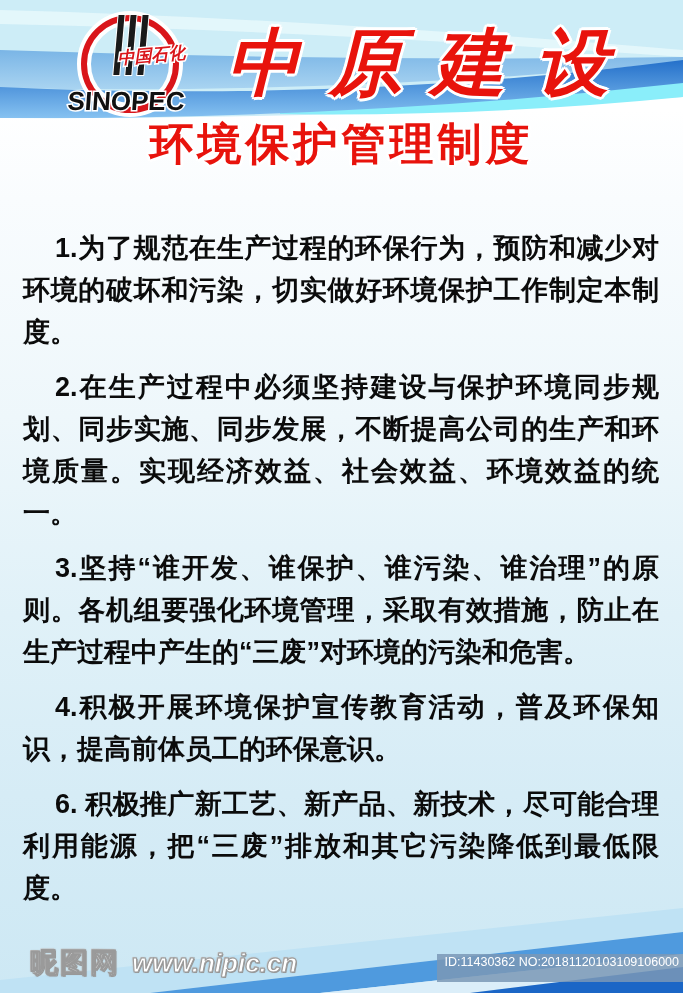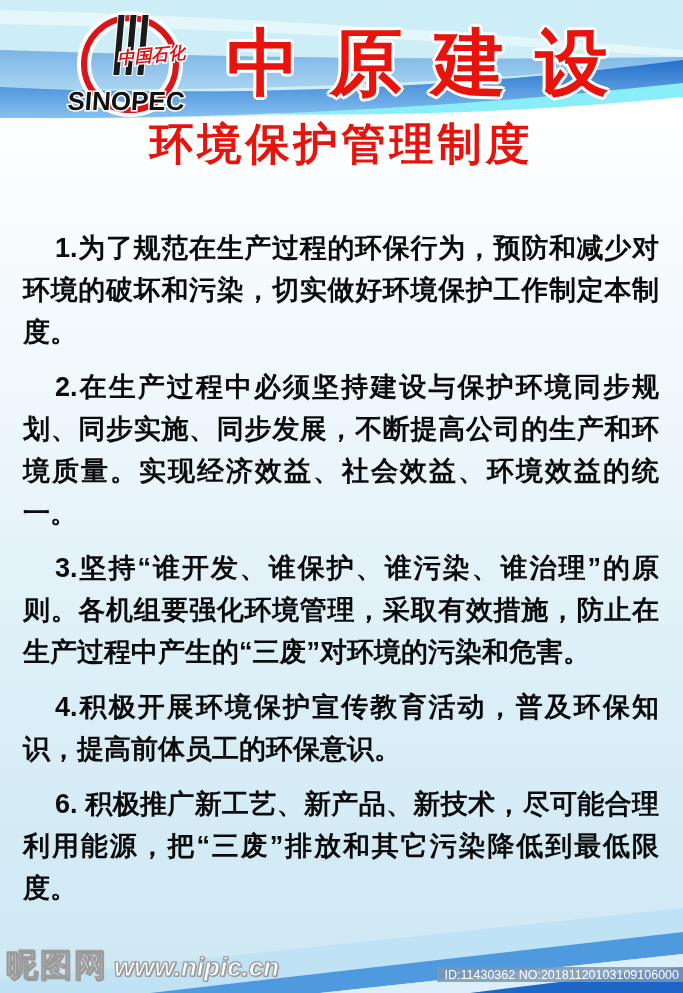--- a/index.html
+++ b/index.html
@@ -19,20 +19,21 @@
 
   .company-name{
     position:absolute;top:24px;left:182px;width:501px;
     text-align:center;
     font-family:"Liberation Serif","DejaVu Serif",serif;
     font-size:73px;font-weight:900;line-height:1.1;
     color:#e8130c;
     letter-spacing:30px;margin-right:-30px;white-space:nowrap;
     text-shadow:-2px -2px 0 #fff,2px -2px 0 #fff,-2px 2px 0 #fff,2px 2px 0 #fff,
                 -3px 0 0 #fff,3px 0 0 #fff,0 -3px 0 #fff,0 3px 0 #fff;
+    font-style:italic;
   }
   .poster-title{
     position:absolute;top:118px;left:0;right:0;
     text-align:center;
     font-size:44px;font-weight:900;line-height:1.2;
     color:#e8130c;
     letter-spacing:4px;white-space:nowrap;
     text-shadow:-2px -2px 0 #fff,2px -2px 0 #fff,-2px 2px 0 #fff,2px 2px 0 #fff,
                 -3px 0 0 #fff,3px 0 0 #fff,0 -3px 0 #fff,0 3px 0 #fff;
   }
@@ -44,26 +45,26 @@
     text-align:justify;
   }
   .content p{margin:13px 0 7px 0;text-indent:32px;}
 
   .watermark{
     position:absolute;left:6px;top:944px;
     color:#ffffff;white-space:nowrap;
     -webkit-text-stroke:1px #9a9a9a;
     text-shadow:0 0 2px #8a8a8a,1px 1px 0 #9a9a9a,-1px -1px 0 #cfcfcf;
   }
-  .wm-cn{font-size:32px;font-weight:900;letter-spacing:2px;}
-  .wm-url{font-size:26px;font-weight:900;font-style:italic;margin-left:6px;}
+  .wm-cn{font-size:28px;font-weight:900;letter-spacing:2px;margin-left:24px;}
+  .wm-url{font-size:26px;font-weight:900;font-style:italic;margin-left:12px;}
 
   .id-badge{
     position:absolute;right:0;bottom:11px;
-    width:246px;height:15px;
+    width:246px;height:28px;
     background:rgba(122,152,182,0.85);
     color:#ffffff;font-size:12.5px;line-height:17px;
     text-align:right;padding-right:4px;box-sizing:border-box;
     white-space:nowrap;
   }
 </style>
 </head>
 <body>
 
 <div class="poster">

